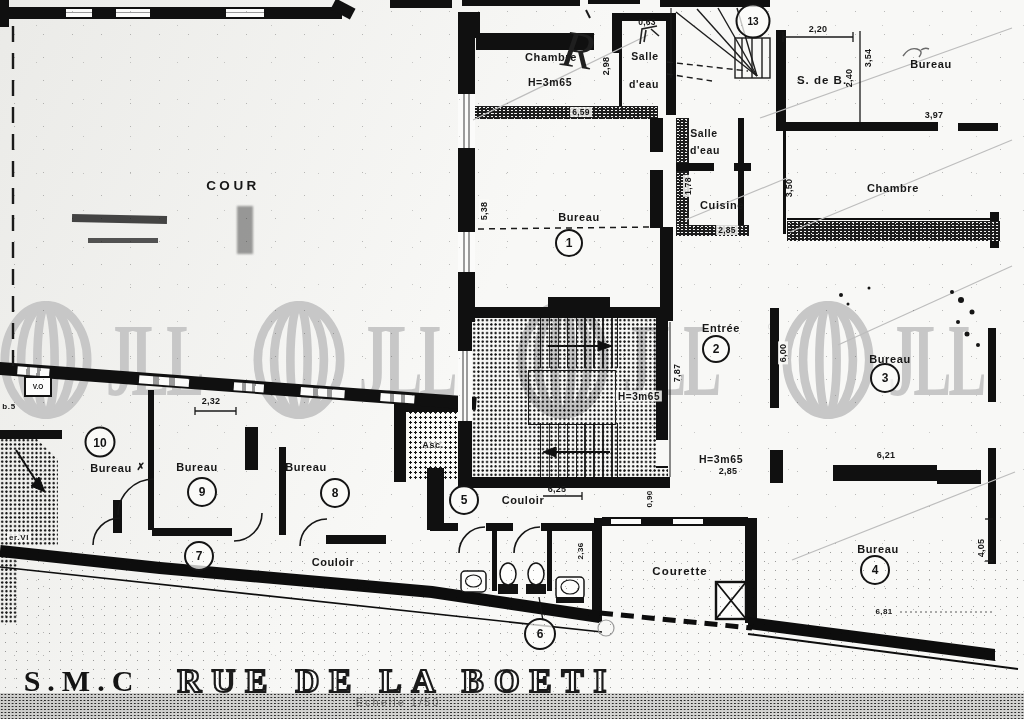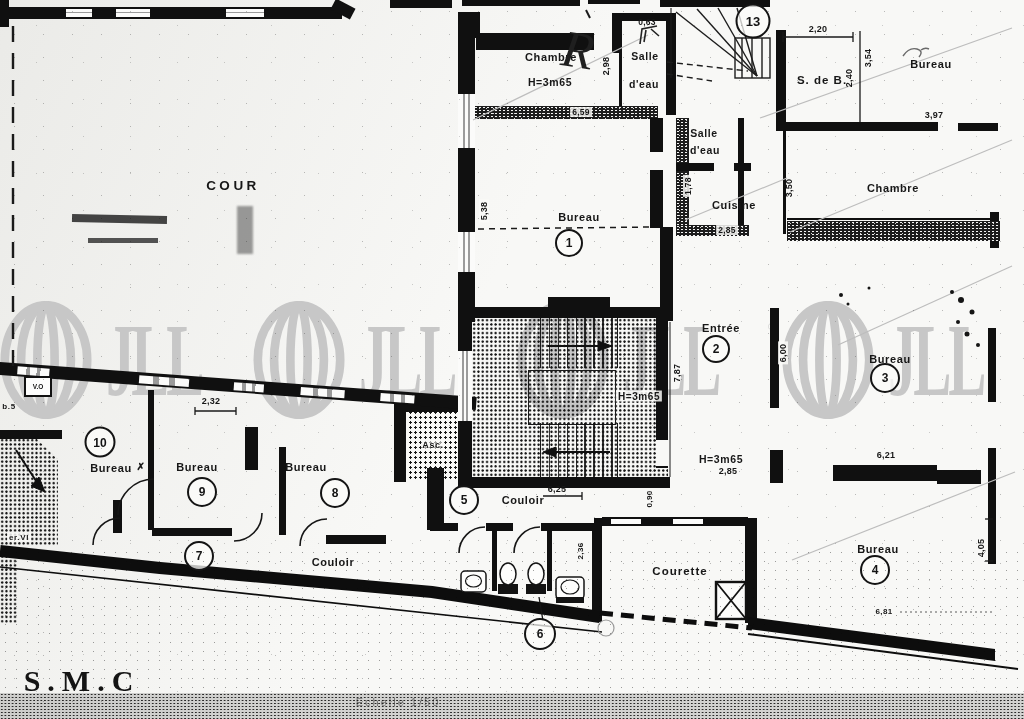--- a/index.html
+++ b/index.html
@@ -313,32 +313,32 @@
 
   <div class="lbl" style="left:233px;top:185px;font-size:13.5px;letter-spacing:3.5px;">COUR</div>
   <div class="lbl" style="left:551px;top:57px;">Chambre</div>
   <div class="lbl" style="left:550px;top:82px;font-size:10.5px;">H=3m65</div>
   <div id="hand-r" style="left:578px;top:50px;">R</div>
   <div class="lbl dim vdim" style="left:606px;top:66px;">2,98</div>
   <div class="lbl" style="left:645px;top:56px;font-size:10.5px;">Salle</div>
   <div class="lbl" style="left:644px;top:84px;font-size:10.5px;">d'eau</div>
   <div class="lbl dim" style="left:647px;top:22px;font-size:8.5px;">0,63</div>
   <div class="lbl dim chip" style="left:581px;top:112px;font-size:8.5px;">6,59</div>
-  <div class="circle" style="left:753px;top:21px;width:31px;height:31px;font-size:13px;">13</div>
+  <div class="circle" style="left:753px;top:21px;width:31px;height:31px;font-size:10px;">13</div>
 
   <div class="lbl dim" style="left:818px;top:29px;">2,20</div>
   <div class="lbl" style="left:822px;top:80px;font-size:11.5px;letter-spacing:1px;">S. de B.</div>
   <div class="lbl dim vdim" style="left:849px;top:78px;">2,40</div>
   <div class="lbl dim vdim" style="left:868px;top:58px;">3,54</div>
   <div class="lbl" style="left:931px;top:64px;">Bureau</div>
   <div class="lbl dim" style="left:934px;top:115px;">3,97</div>
 
   <div class="lbl" style="left:704px;top:133px;font-size:10.5px;">Salle</div>
   <div class="lbl" style="left:705px;top:150px;font-size:10.5px;">d'eau</div>
-  <div class="lbl" style="left:722px;top:205px;margin-left:12px;">Cuisine</div>
+  <div class="lbl" style="left:722px;top:205px;">Cuisine</div>
   <div class="lbl dim vdim chip" style="left:688px;top:186px;font-size:8.5px;">1,78</div>
   <div class="lbl dim vdim" style="left:789px;top:188px;">3,50</div>
   <div class="lbl" style="left:893px;top:188px;">Chambre</div>
   <div class="lbl dim chip" style="left:727px;top:230px;font-size:8.5px;">2,85</div>
 
   <div class="lbl dim vdim chip" style="left:484px;top:211px;">5,38</div>
   <div class="lbl" style="left:579px;top:217px;">Bureau</div>
   <div class="circle" style="left:569px;top:243px;width:24px;height:24px;">1</div>
 
   <div class="lbl" style="left:721px;top:328px;">Entrée</div>
@@ -378,19 +378,20 @@
   <div class="lbl" style="left:197px;top:467px;">Bureau</div>
   <div class="circle" style="left:202px;top:492px;width:26px;height:26px;">9</div>
   <div class="lbl" style="left:306px;top:467px;">Bureau</div>
   <div class="circle" style="left:335px;top:493px;width:26px;height:26px;">8</div>
 
   <div id="vo-box" style="left:24px;top:376px;width:24px;height:17px;">V.O</div>
   <div class="lbl tiny" style="left:9px;top:406px;">b.5</div>
   <div class="lbl tiny chip" style="left:19px;top:537px;">er.VI</div>
 
   <div class="title" id="smc" style="left:82px;top:681px;">S.M.C</div>
+  <div class="title" id="street" style="left:397px;top:681px;">RUE DE LA BOETI</div>
   <div class="title" id="echelle" style="left:398px;top:702px;">Echelle 1/50</div>
 
   <div class="noise" id="noise-a"></div>
   <div class="noise" id="noise-b"></div>
   <div class="noise" id="noise-mid"></div>
   <div class="noise" id="noise-bottom"></div>
 </div>
 
 </body></html>

